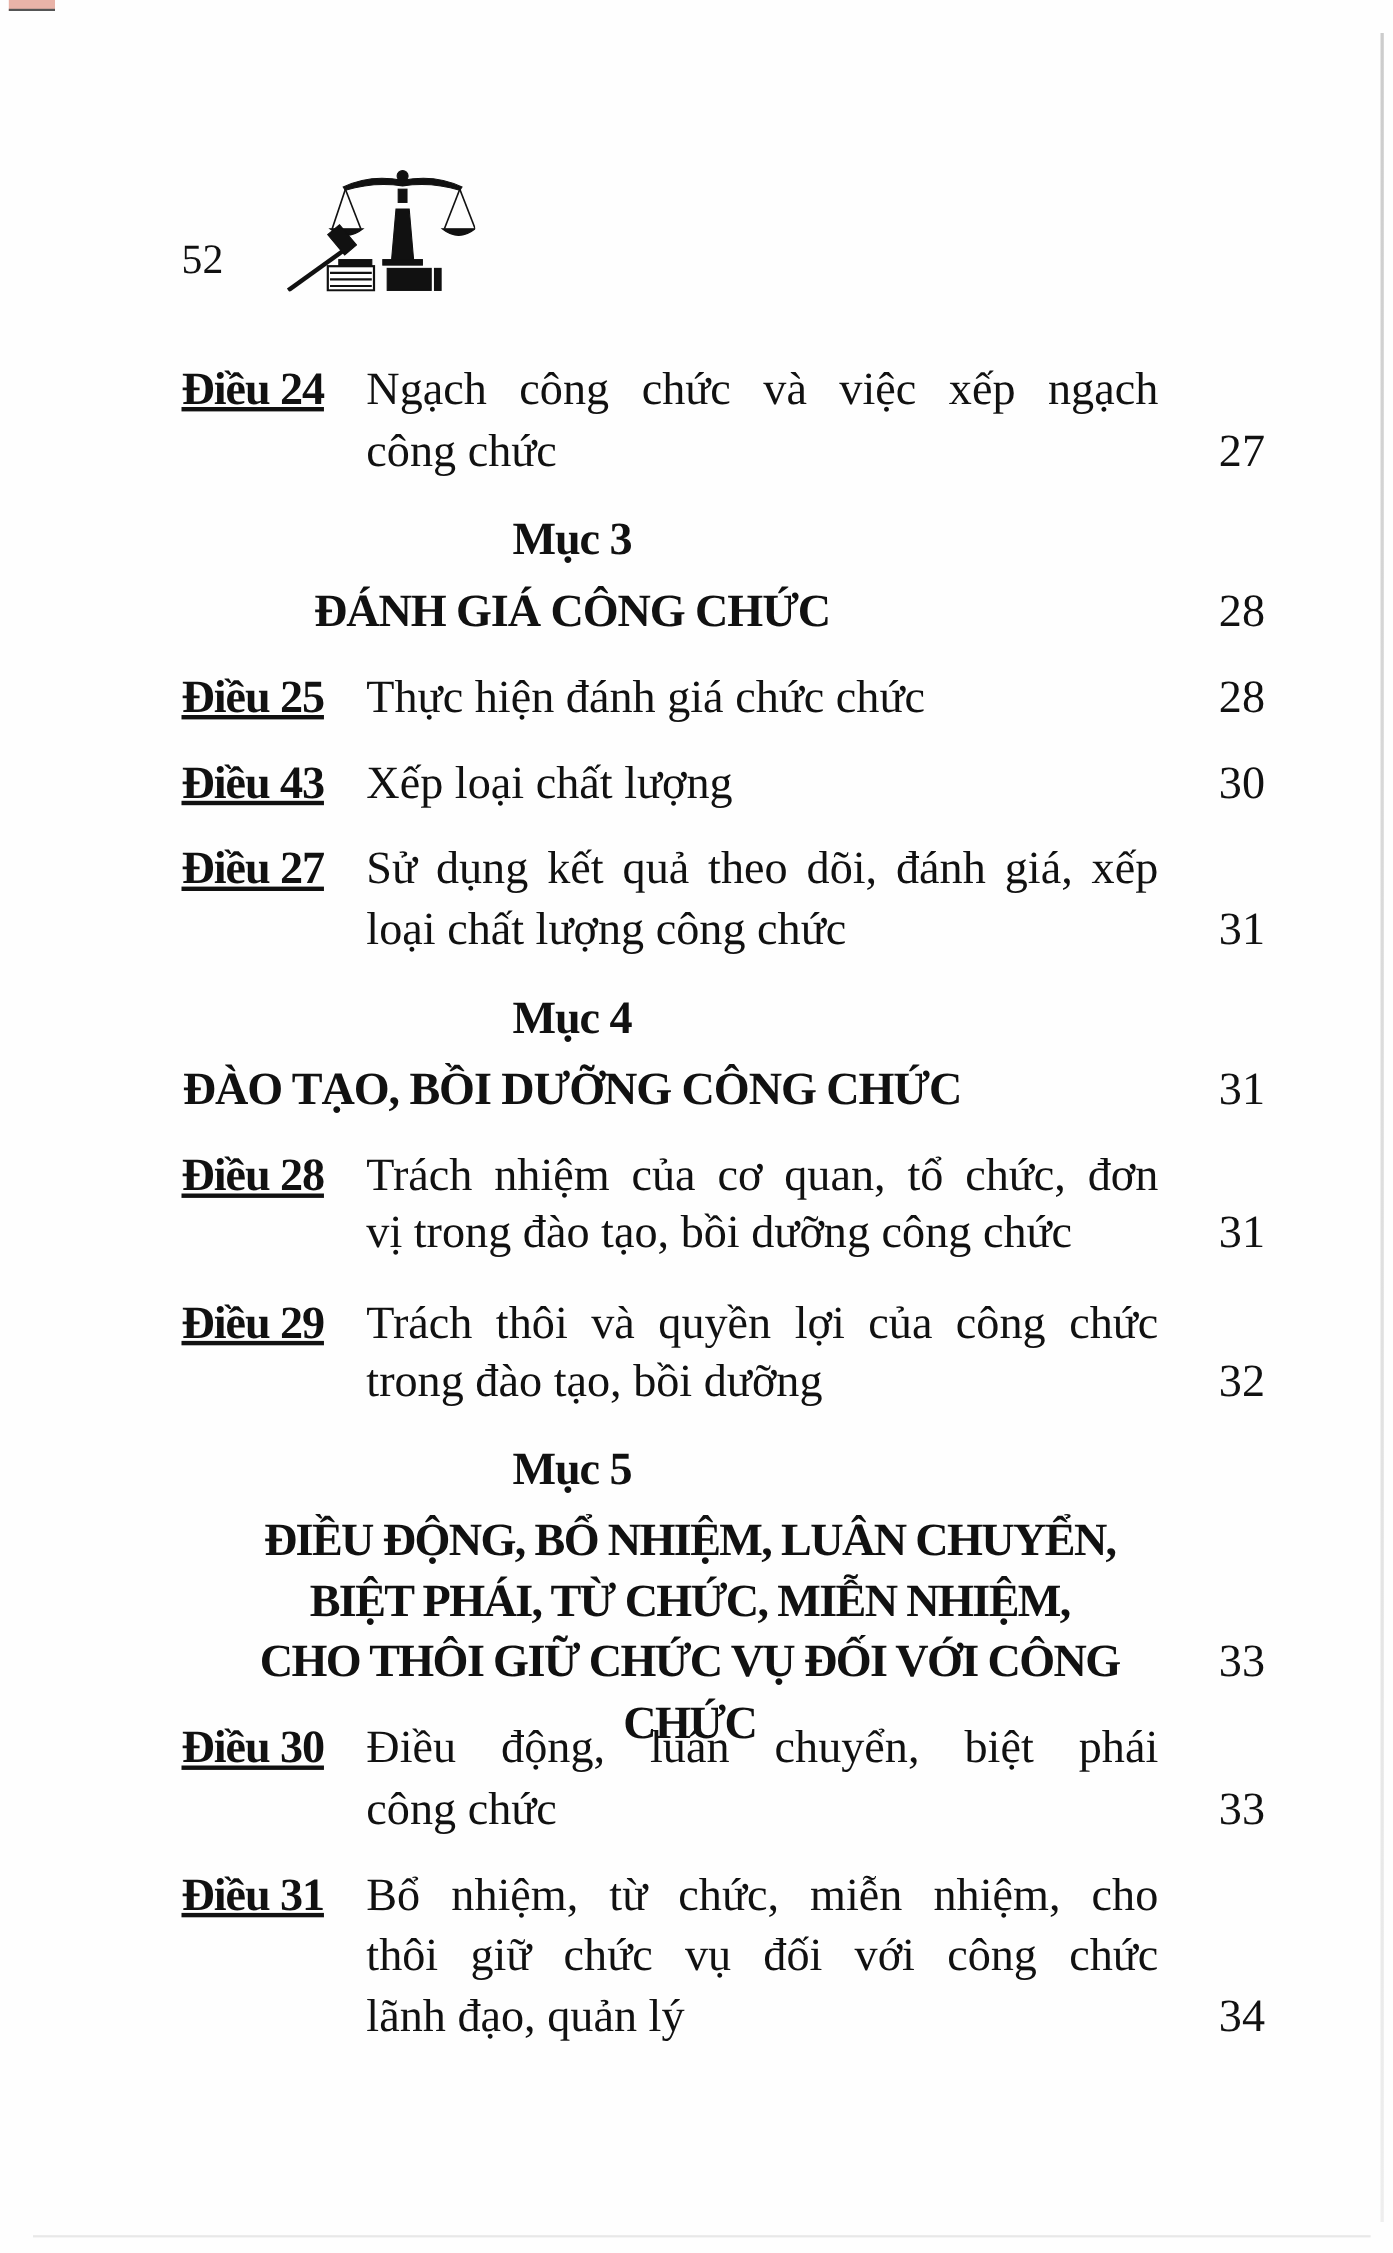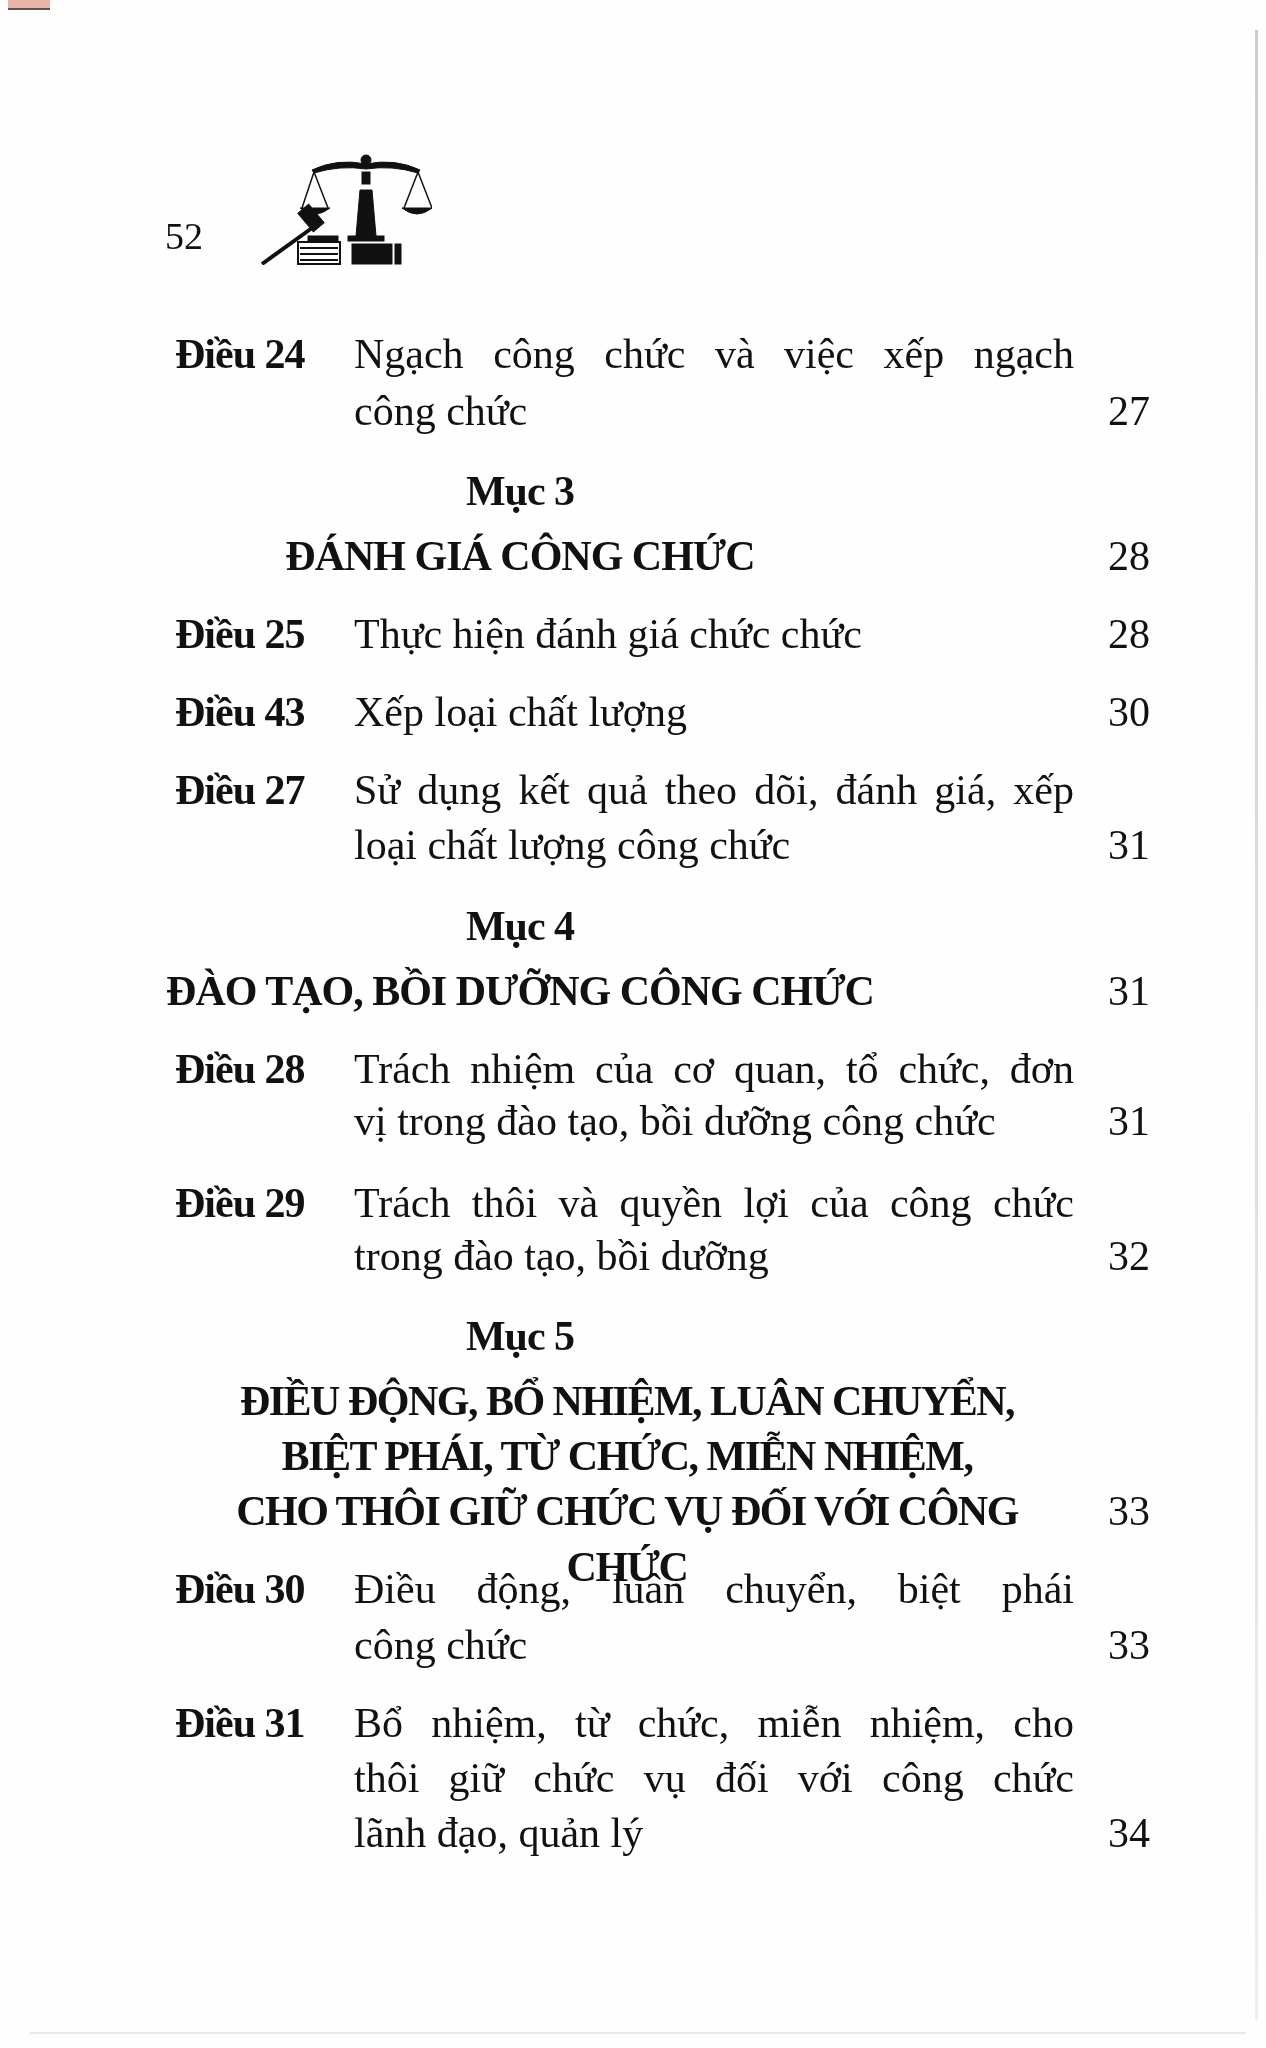--- a/index.html
+++ b/index.html
@@ -4,22 +4,22 @@
 <style>
   html,body{margin:0;padding:0;}
   body{width:1266px;height:2048px;background:#fefefe;position:relative;overflow:hidden;
        font-family:"Liberation Serif","DejaVu Serif",serif;color:#111;}
   .corner-mark{position:absolute;left:8px;top:0;width:42px;height:8px;background:#e9b3a8;border-bottom:2px solid #555;}
   .right-edge{position:absolute;right:8px;top:30px;width:3px;height:1990px;background:linear-gradient(#ccc,#eee);}
   .bottom-edge{position:absolute;left:30px;right:20px;bottom:14px;height:2px;background:#e8e8e8;}
   .pagenum{position:absolute;left:165px;top:214px;font-size:38px;}
   .logo{position:absolute;left:252px;top:150px;width:180px;height:115px;}
   .row{position:absolute;left:0;width:1266px;font-size:42px;line-height:56px;}
-  .lbl{position:absolute;left:175px;font-weight:bold;letter-spacing:-1px;}
-  .txt{position:absolute;left:354px;width:720px;text-align:justify;text-align-last:justify;}
+  .lbl{position:absolute;left:165px;font-weight:bold;letter-spacing:-1px;text-decoration:underline;}
+  .txt{position:absolute;left:333px;width:720px;text-align:justify;text-align-last:justify;}
   .txt.last{text-align-last:left;}
   .pg{position:absolute;right:116px;text-align:left;}
   .center{position:absolute;left:0;width:1040px;text-align:center;font-weight:bold;letter-spacing:-1px;}
   .head{position:absolute;left:172px;width:910px;text-align:center;font-weight:bold;letter-spacing:-1.5px;}
 </style>
 </head>
 <body>
 
 <div class="corner-mark"></div>
 <div class="right-edge"></div>

